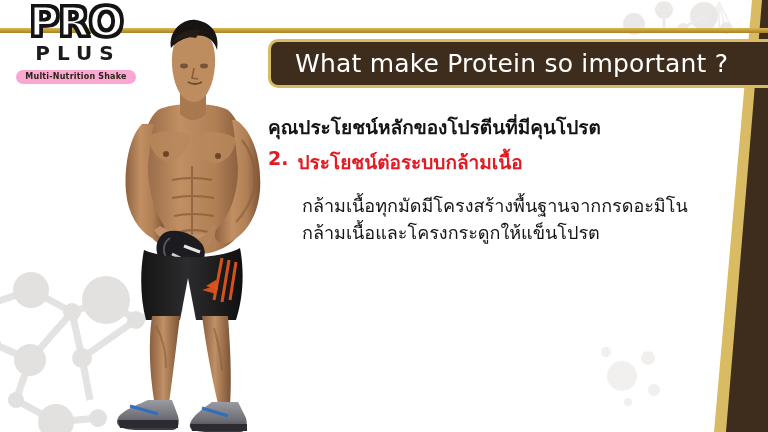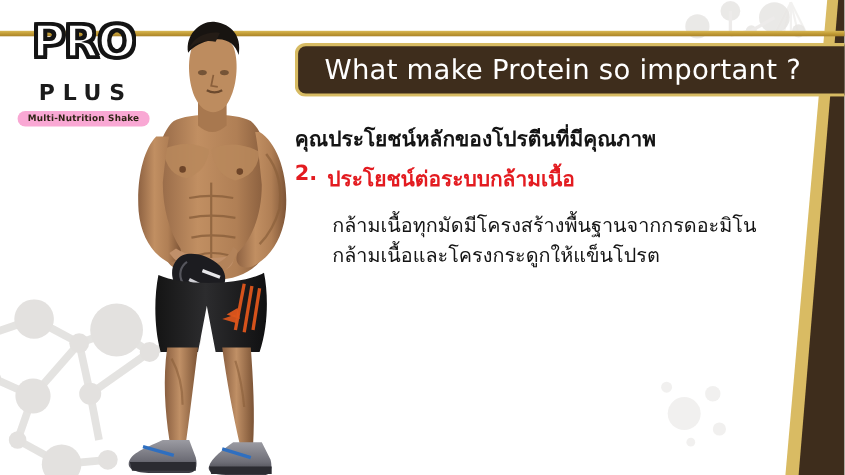--- a/index.html
+++ b/index.html
@@ -40,21 +40,21 @@
   }
   #logo-pro{
     font-family:"DejaVu Sans","Liberation Sans",sans-serif;
     font-size:41px;line-height:.92;font-weight:bold;
     letter-spacing:-1px;
     color:#ffffff;
     -webkit-text-stroke:3px #141414;
     text-shadow:
        2px 0 0 #141414,-2px 0 0 #141414,0 2px 0 #141414,0 -2px 0 #141414,
        2px 2px 0 #141414,-2px -2px 0 #141414,2px -2px 0 #141414,-2px 2px 0 #141414;
-    margin:16px;
+    margin:0;
     text-align:center;
   }
   #logo-plus{
     font-size:20px;line-height:1.05;font-weight:bold;
     letter-spacing:7px;
     color:#1b1b1b;
     margin:1px 0 0 4px;
   }
   #logo-tagline{
     display:inline-block;
@@ -317,21 +317,21 @@
              L144 418 C150 418 152 412 150 404 L142 388 Z" fill="url(#shoeG)"></path>
     <path d="M94 410 L151 410 L151 417 L96 417 Z" fill="#2b2b31"></path>
     <path d="M106 394 L132 402" stroke="#2f6fc0" stroke-width="3"></path>
   </svg>
 
   <div id="title-banner">
     <span id="title-text">What make Protein so important ?</span>
   </div>
 
   <div id="content">
-    <div id="lead-heading">คุณประโยชน์หลักของโปรตีนที่มีคุณภาพ</div>
+    <div id="lead-heading">คุณประโยชน์หลักของโปรตีนที่มีคุนโปรต</div>
 
     <div id="numbered-point">
       <span id="point-number">2.</span>
       <span id="point-title">ประโยชน์ต่อระบบกล้ามเนื้อ</span>
     </div>
 
     <div id="point-body">
       <div>กล้ามเนื้อทุกมัดมีโครงสร้างพื้นฐานจากกรดอะมิโน</div>
       <div>กล้ามเนื้อและโครงกระดูกให้แข็นโปรต</div>
     </div>

